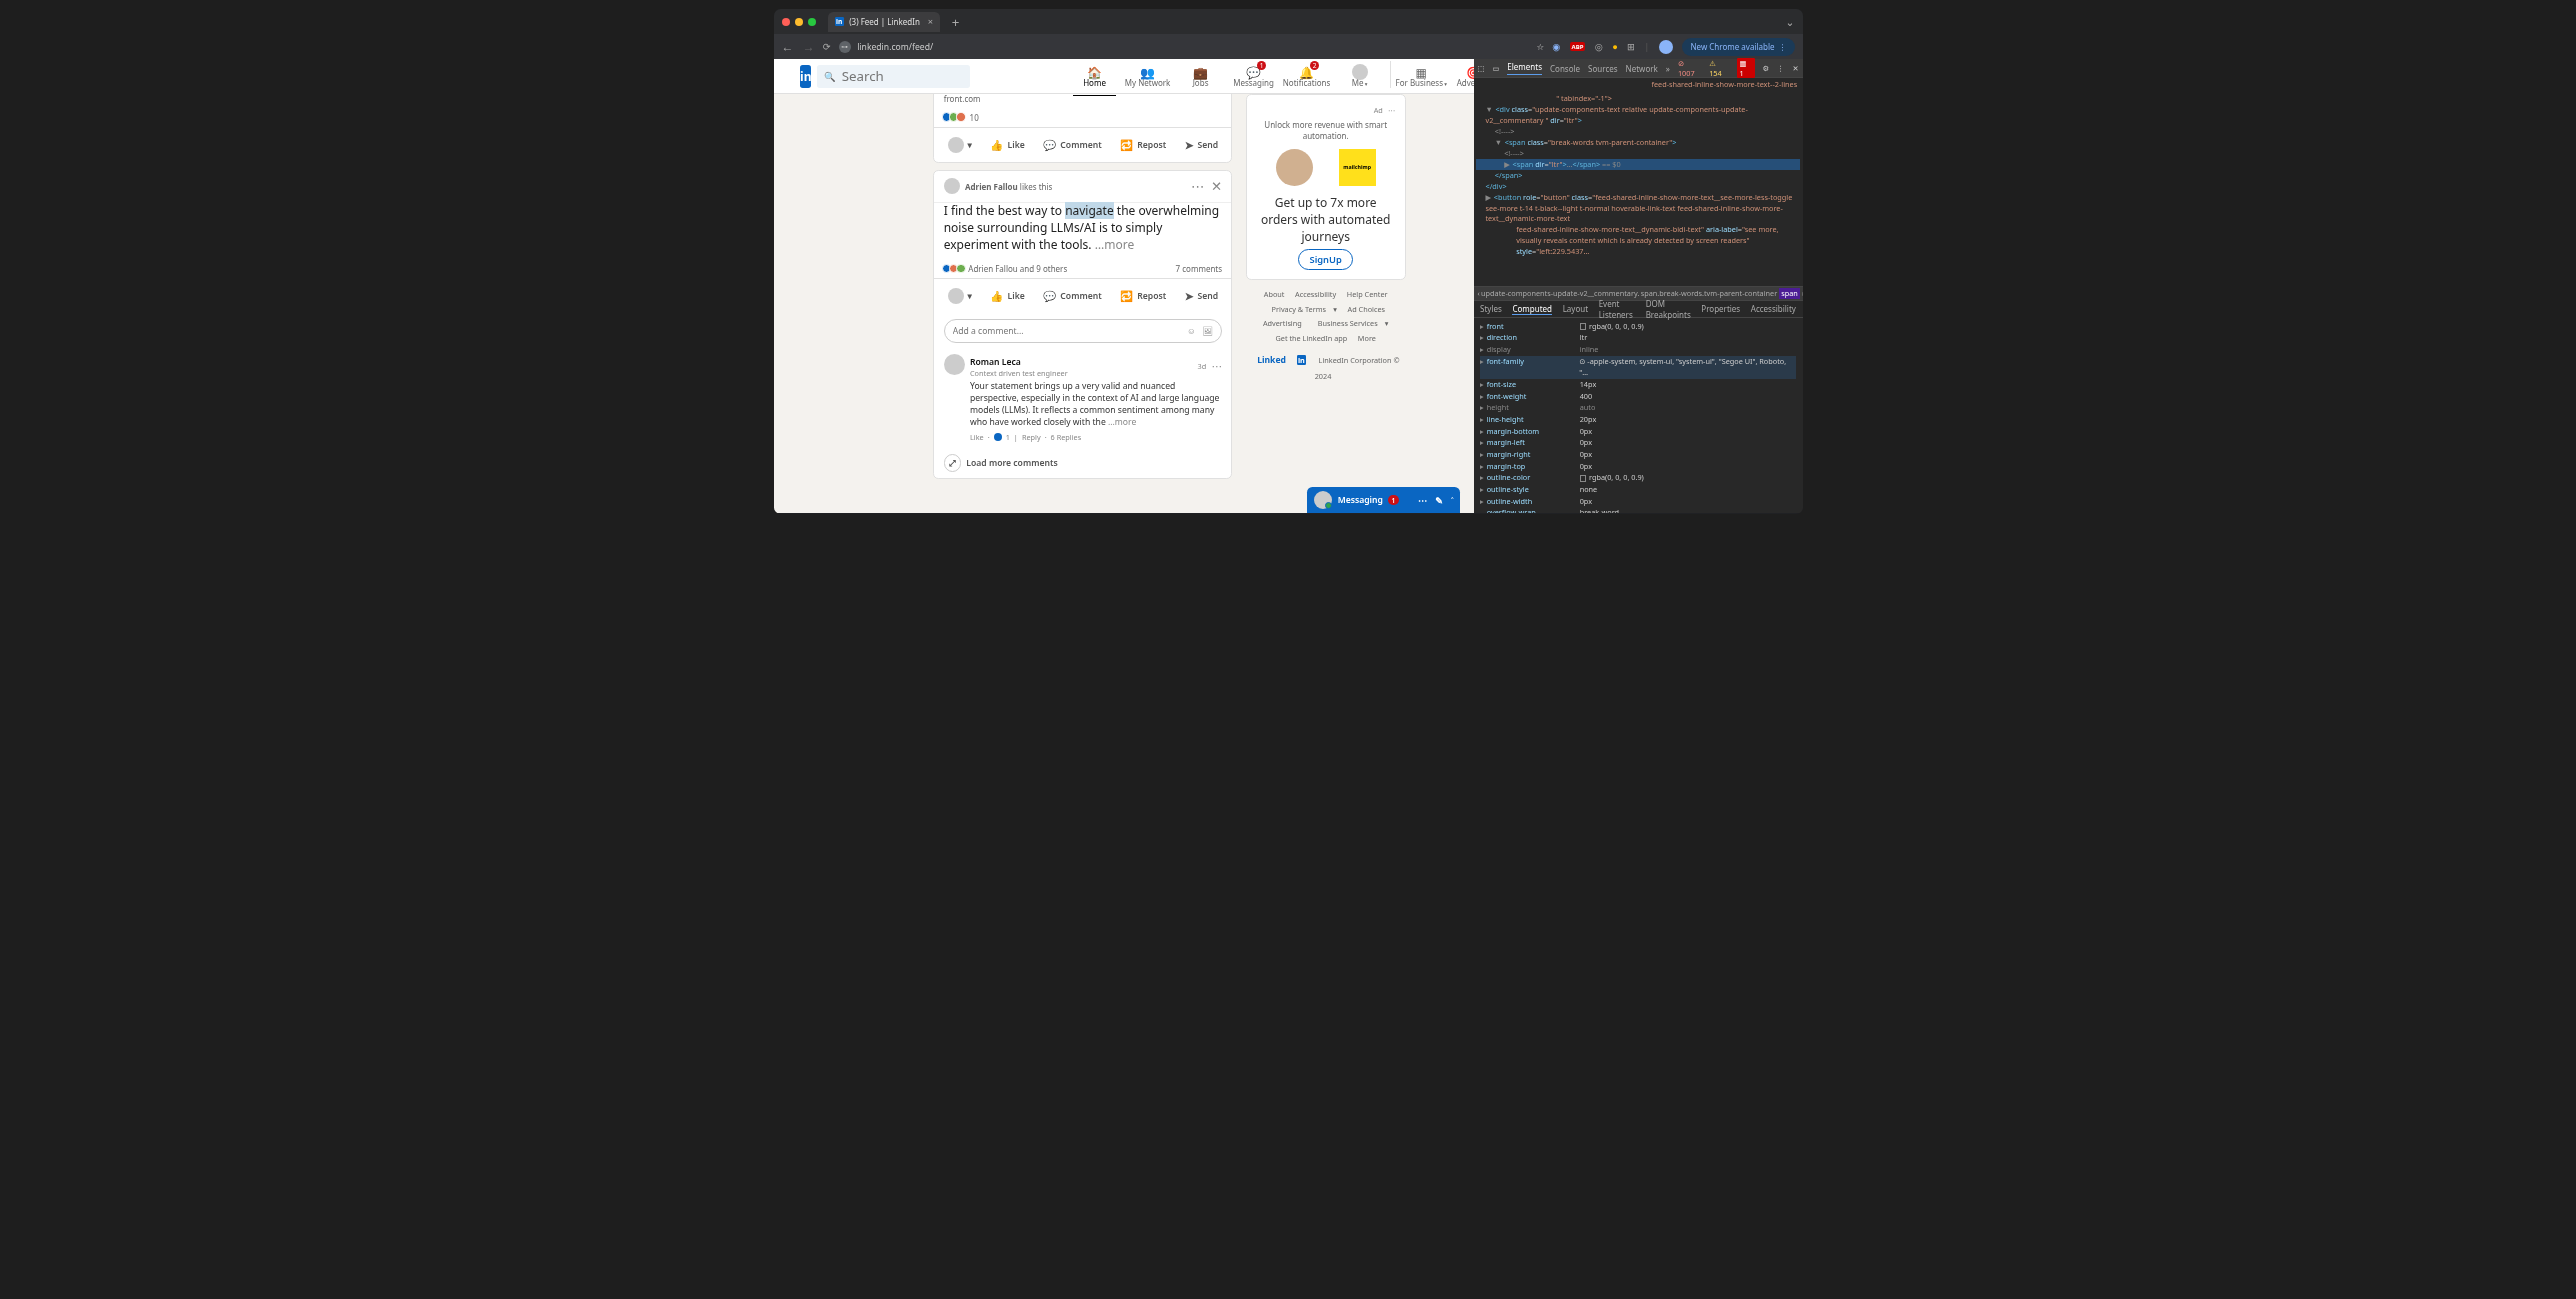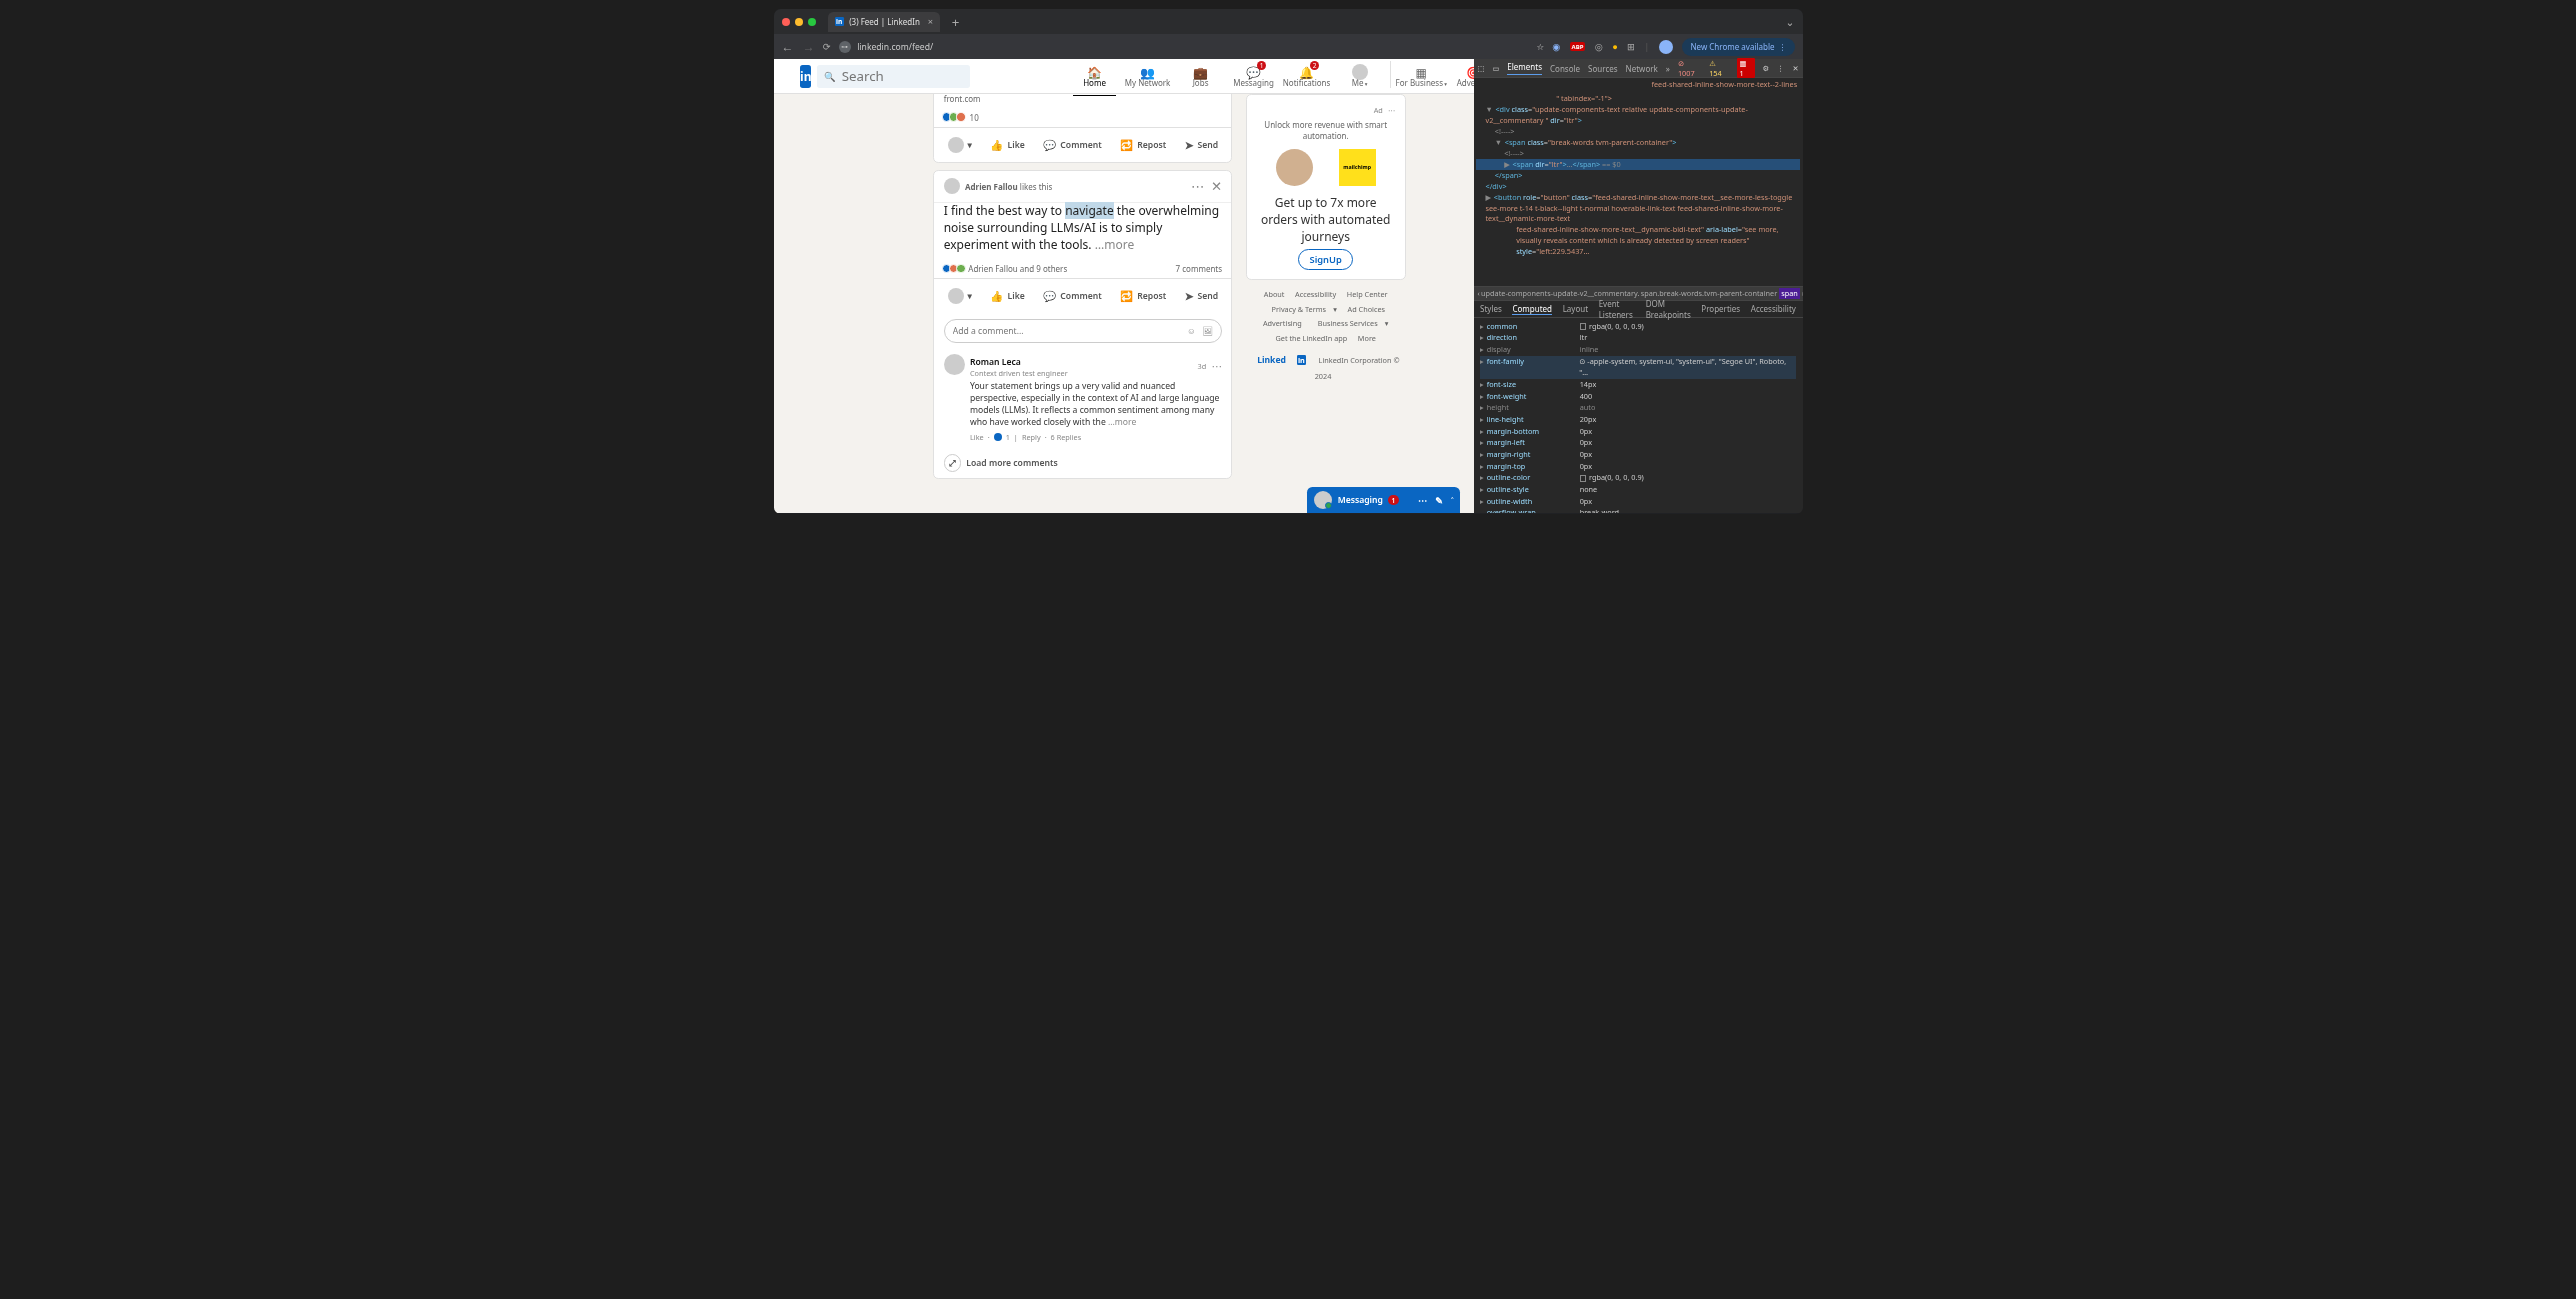--- a/index.html
+++ b/index.html
@@ -395,21 +395,21 @@
         <span class="active">Computed</span>
         <span>Layout</span>
         <span>Event Listeners</span>
         <span>DOM Breakpoints</span>
         <span>Properties</span>
         <span>Accessibility</span>
       </div>
       <div class="dt-computed" id="computed-list">
           <div class="row">
             <span class="tw2">▸</span>
-            <span class="prop">common</span>
+            <span class="prop">front</span>
             <span class="val"><span class="swatch"></span>rgba(0, 0, 0, 0.9)</span>
           </div>
           <div class="row">
             <span class="tw2">▸</span>
             <span class="prop">direction</span>
             <span class="val">ltr</span>
           </div>
           <div class="row">
             <span class="tw2">▸</span>
             <span class="prop" style="color:#888">display</span>

